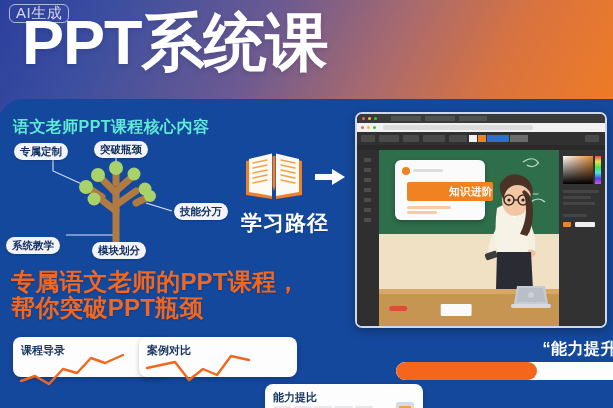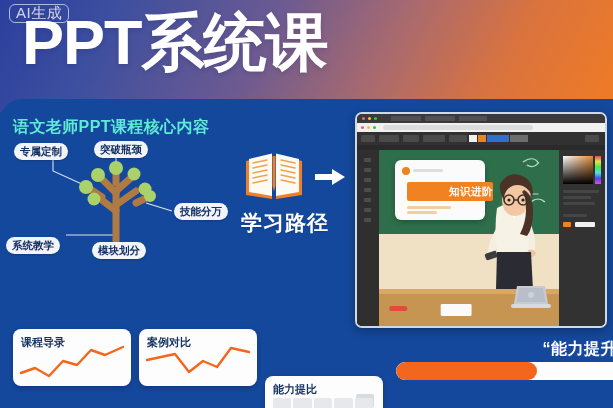--- a/index.html
+++ b/index.html
@@ -122,22 +122,23 @@
   
   .headline{
     position:absolute;left:11px;top:170px;
     color:#f4661c;font-weight:bold;font-size:24px;line-height:26px;
     letter-spacing:.2px;white-space:nowrap;
     text-shadow:0 1px 2px rgba(0,0,0,.18);
   }
 
   
   .card{
-    position:absolute;top:230px;height:57px;background:#fdfdfd;border-radius:8px;
+    position:absolute;top:238px;height:40px;background:#fdfdfd;border-radius:8px;
     box-shadow:0 2px 5px rgba(0,0,0,.22);
+    padding-left:40px;
   }
   .card-1{left:13px;width:118px;}
   .card-2{left:139px;width:118px;}
   .card-3{left:265px;width:118px;margin-top:47px;}
   .card-tt{position:absolute;left:8px;top:6px;color:#16325f;font-size:11px;font-weight:bold;white-space:nowrap;}
   .spark{position:absolute;left:4px;top:14px;width:110px;height:36px;}
   .grid-blocks{position:absolute;left:8px;top:22px;width:100px;height:26px;
     display:grid;grid-template-columns:repeat(5,1fr);grid-template-rows:1fr 1fr;gap:2px;}
   .gb{background:#e6e8ec;border-radius:2px;}
   .card-badge{position:absolute;right:9px;top:18px;width:18px;height:14px;background:#d8dbe0;border-radius:2px;}
@@ -334,20 +335,24 @@
           <span class="panel-row" style="top:40px;width:36px;"></span>
           <span class="panel-row" style="top:46px;width:28px;"></span>
           <span class="panel-row" style="top:52px;width:32px;"></span>
           <span class="panel-row" style="top:64px;width:24px;"></span>
           <span class="panel-row" style="top:72px;width:8px;height:5px;background:#f08222;"></span>
           <span class="panel-row" style="top:72px;left:16px;width:20px;height:5px;background:#efefef;"></span>
         </div>
       </div>
     </div>
 
+    <div class="headline">
+      <div>专属语文老师的PPT课程，</div>
+      <div>帮你突破PPT瓶颈</div>
+    </div>
 
     <div class="card card-1">
       <div class="card-tt">课程导录</div>
       <svg class="spark" viewBox="0 0 110 36">
         <polyline points="4,30 18,25 32,33 46,18 60,22 74,7 88,12 106,4" fill="none" stroke="#f4661c" stroke-width="2.4" stroke-linejoin="round" stroke-linecap="round"></polyline>
       </svg>
     </div>
 
     <div class="card card-2">
       <div class="card-tt">案例对比</div>

